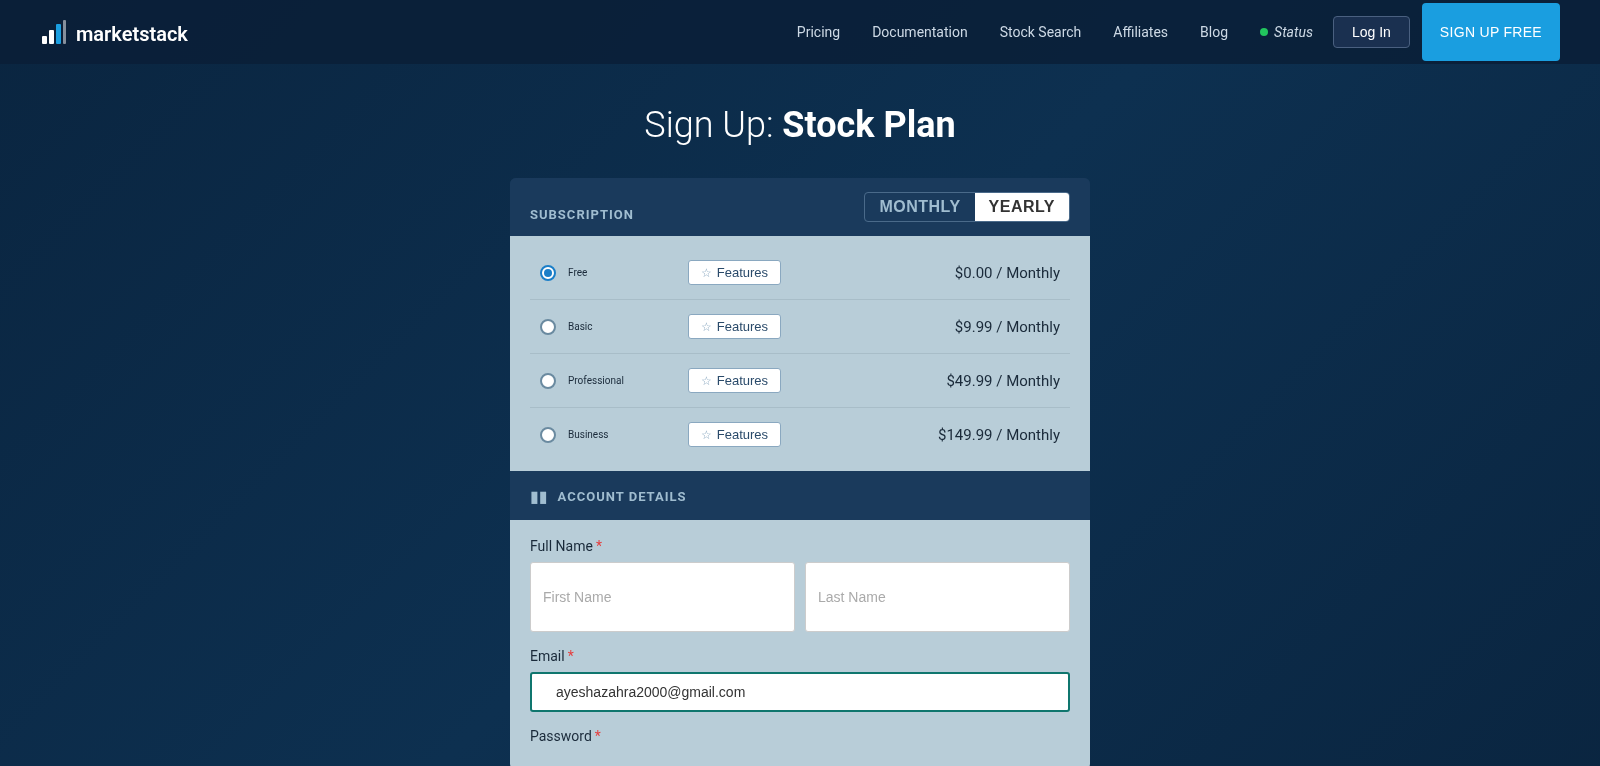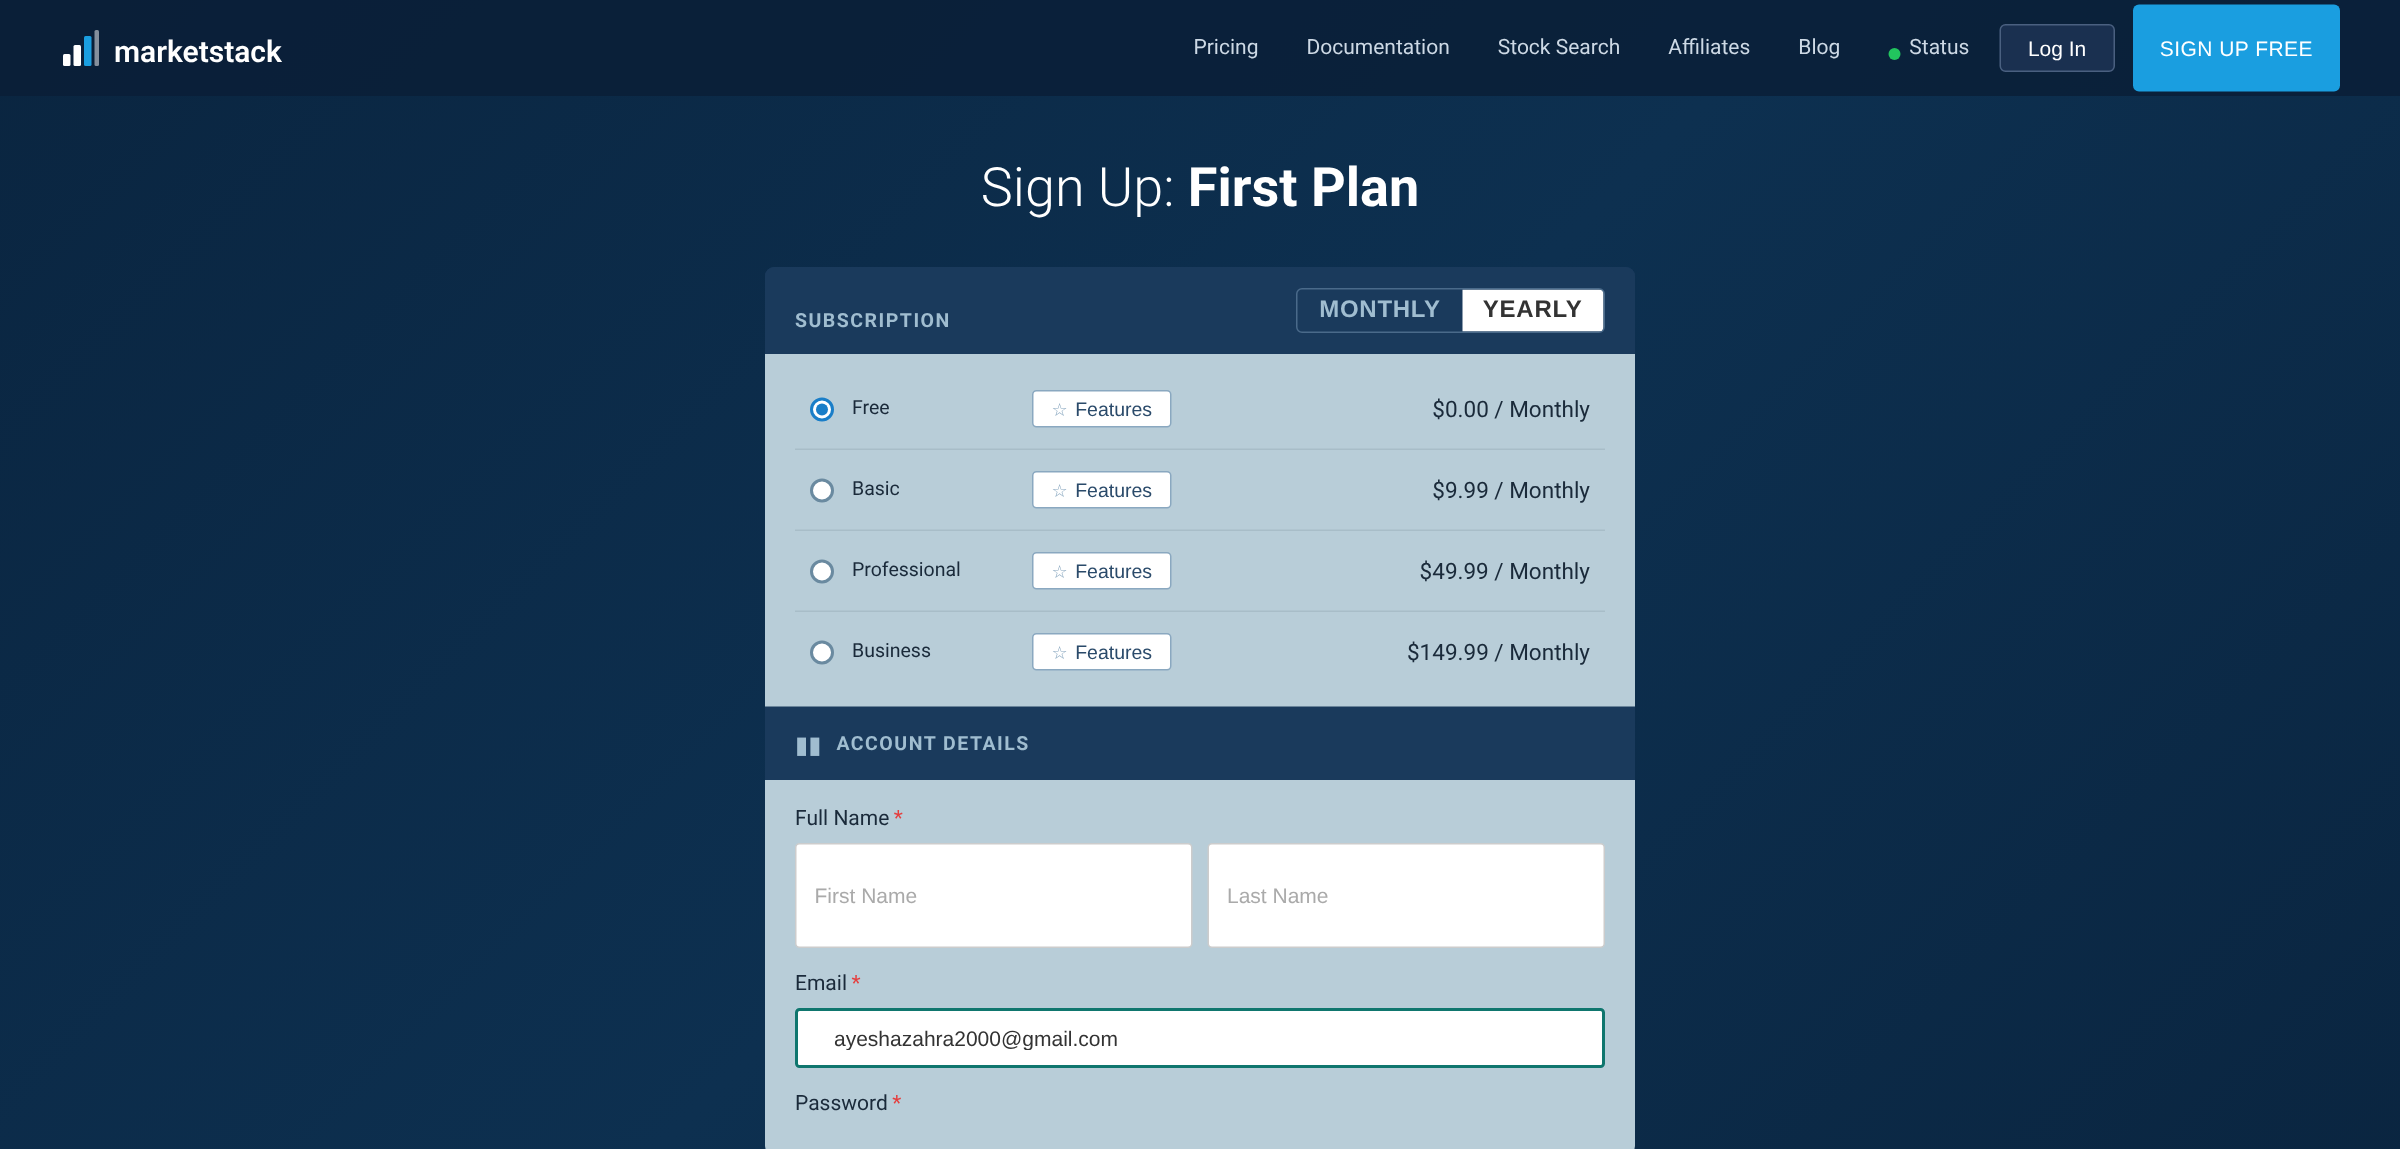--- a/index.html
+++ b/index.html
@@ -38,24 +38,25 @@
       margin-left: auto;
       font-size: 14px;
     }
     .nav-links a {
       color: #cdd9e5;
       text-decoration: none;
       font-weight: 400;
     }
     .nav-status {
       display: flex;
-      align-items: flex-end;
+      align-items: center;
       gap: 6px;
       color: #cdd9e5;
       font-size: 14px;
+      font-style: italic;
     }
     .status-dot {
       width: 8px;
       height: 8px;
       background: #22c55e;
       border-radius: 50%;
     }
     .nav-actions {
       display: flex;
       align-items: center;
@@ -167,21 +168,21 @@
       border-color: #1a7ec8;
     }
     .plan-radio.selected::after {
       content: '';
       width: 8px;
       height: 8px;
       border-radius: 50%;
       background: #1a7ec8;
     }
     .plan-name {
-      font-size: 13px;
+      font-size: 10px;
       color: #1a2a3a;
       margin-left: 12px;
       width: 120px;
     }
     .features-btn {
       display: flex;
       align-items: center;
       gap: 5px;
       padding: 4px 12px;
       border: 1px solid #8aa8c0;
@@ -282,21 +283,21 @@
   </div>
 
   <div class="nav-actions">
     <button class="btn-login">Log In</button>
     <button class="btn-signup">SIGN UP FREE</button>
   </div>
 </nav>
 
 <div class="main">
   <h1 class="page-title">
-    <span>Sign Up: </span><span style="font-weight:700;">First Plan</span>
+    <span>Sign Up: </span><span style="font-weight:700;">Stock Plan</span>
   </h1>
 
   <div class="card">
 
     <div class="section-header">
       <span class="section-title">SUBSCRIPTION</span>
       <div class="toggle-group">
         <button class="toggle-btn">MONTHLY</button>
         <button class="toggle-btn active">YEARLY</button>
       </div>

